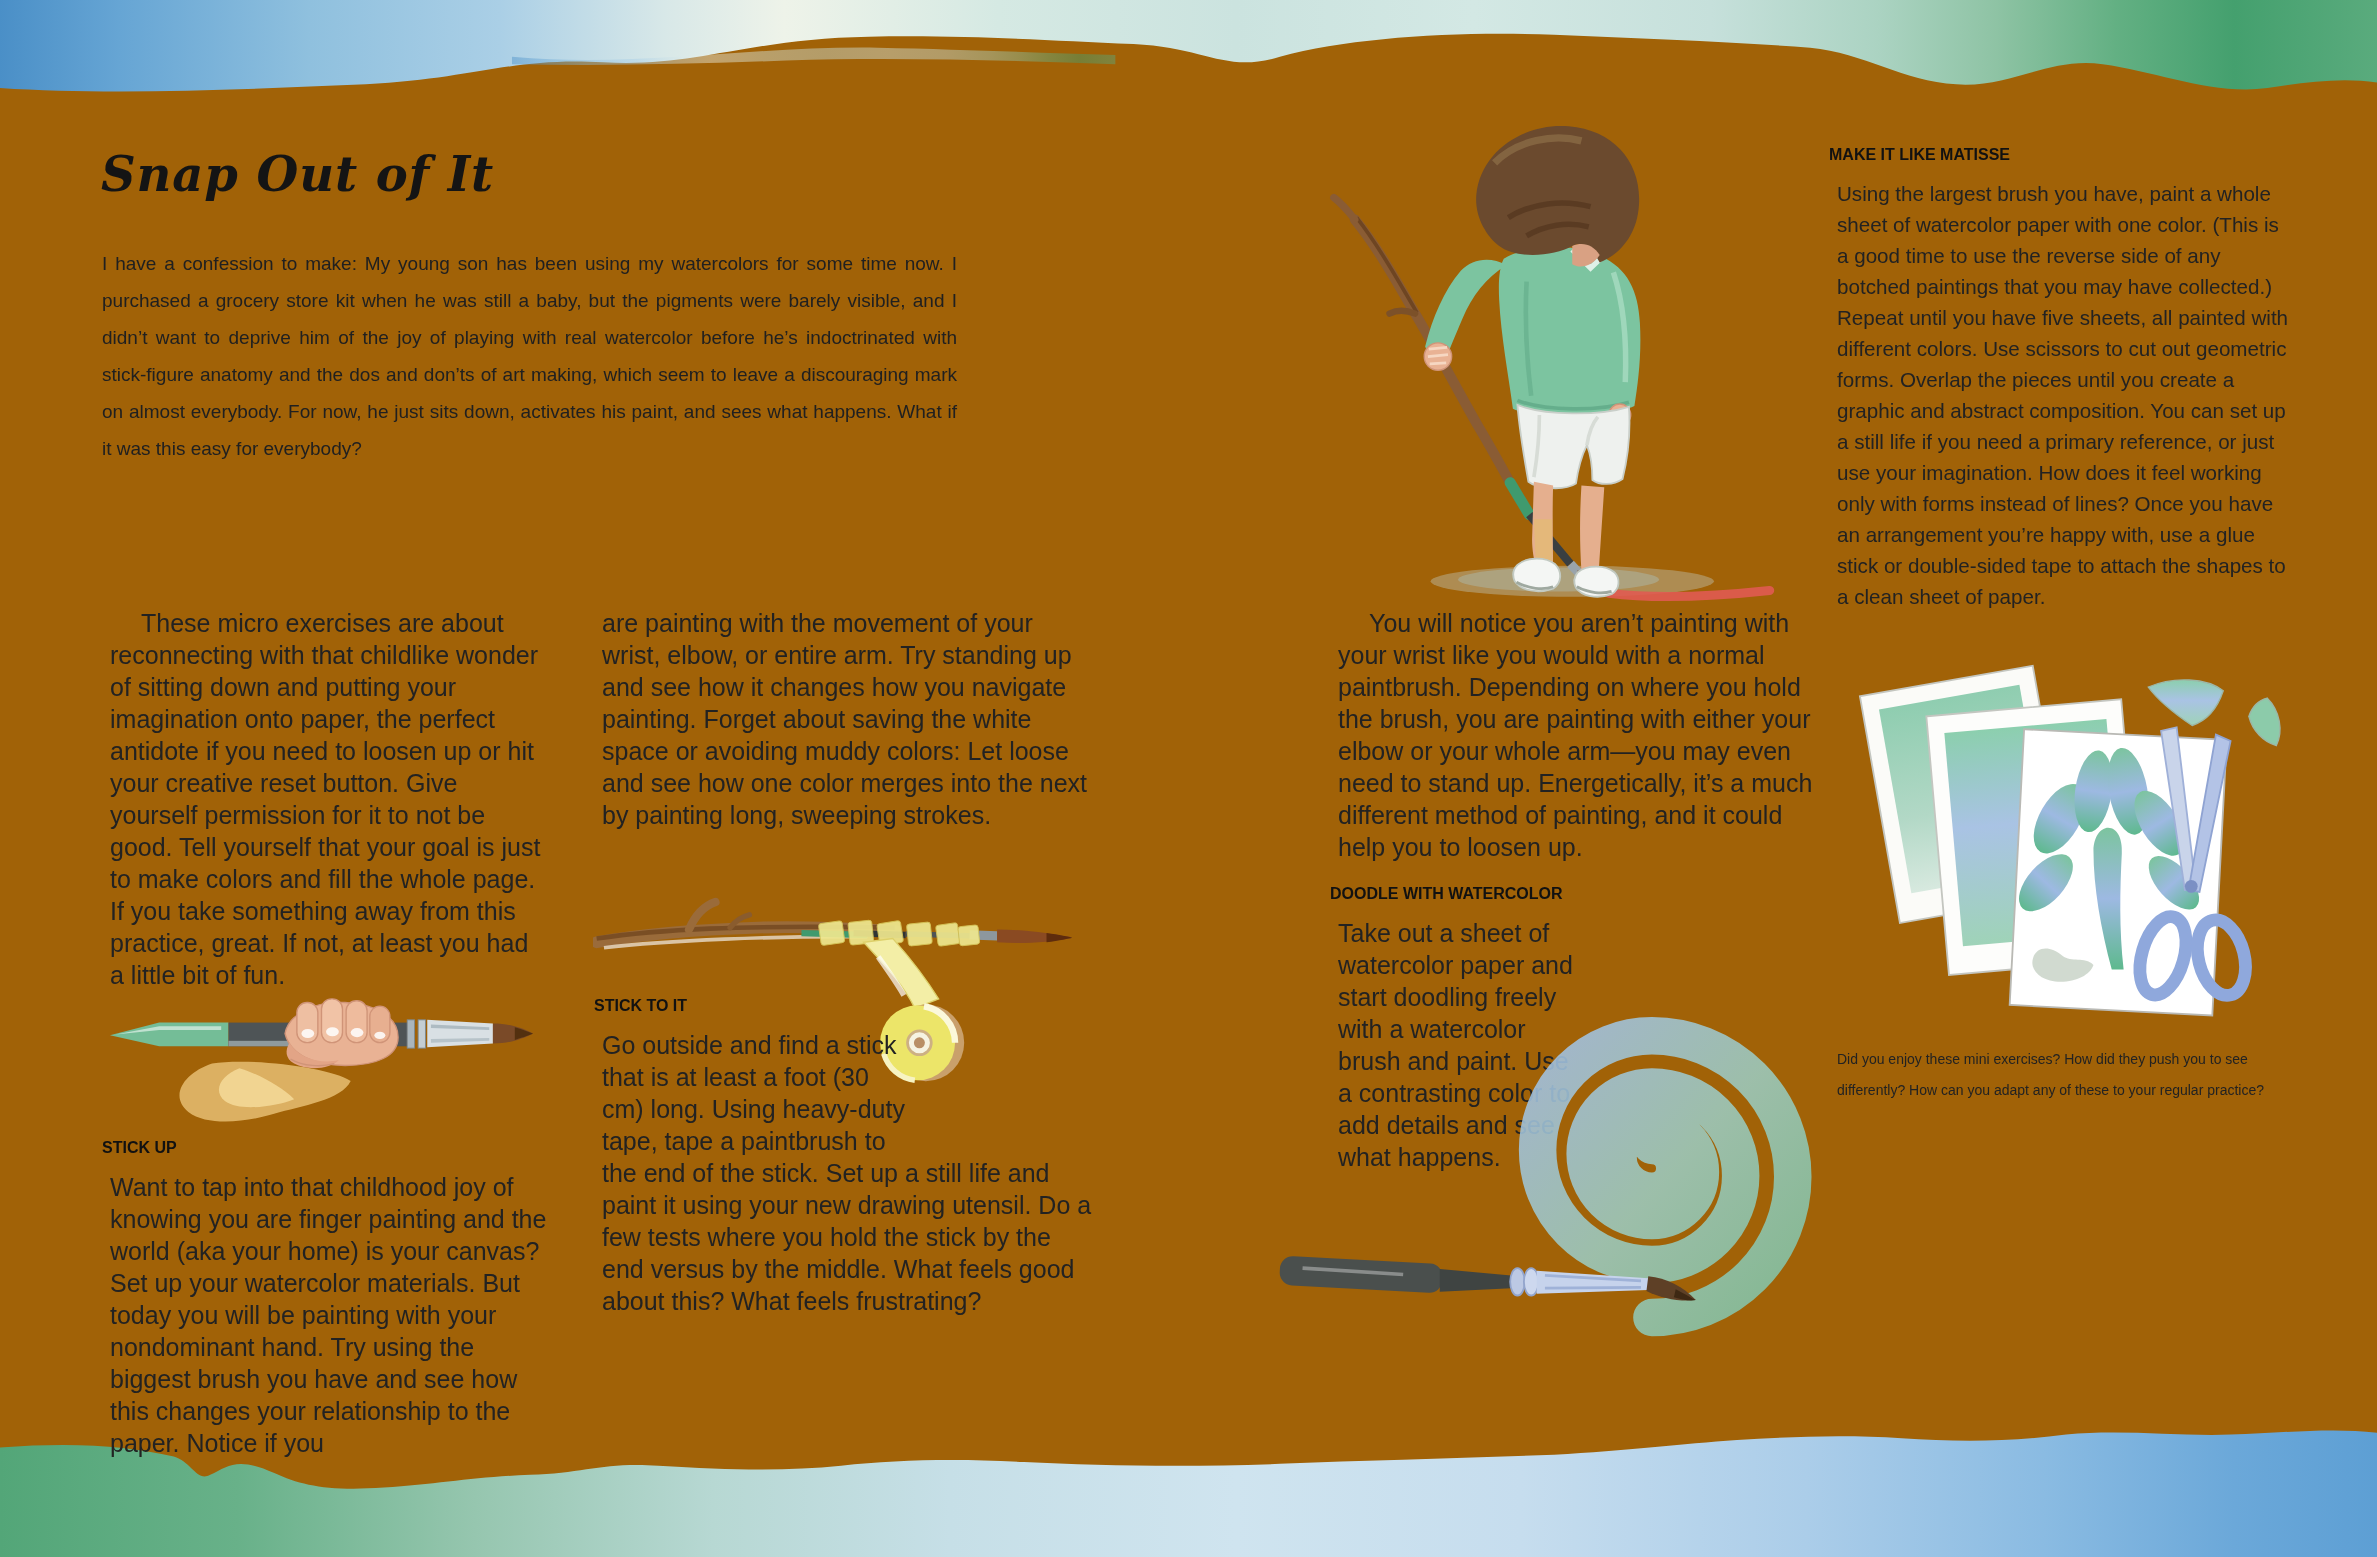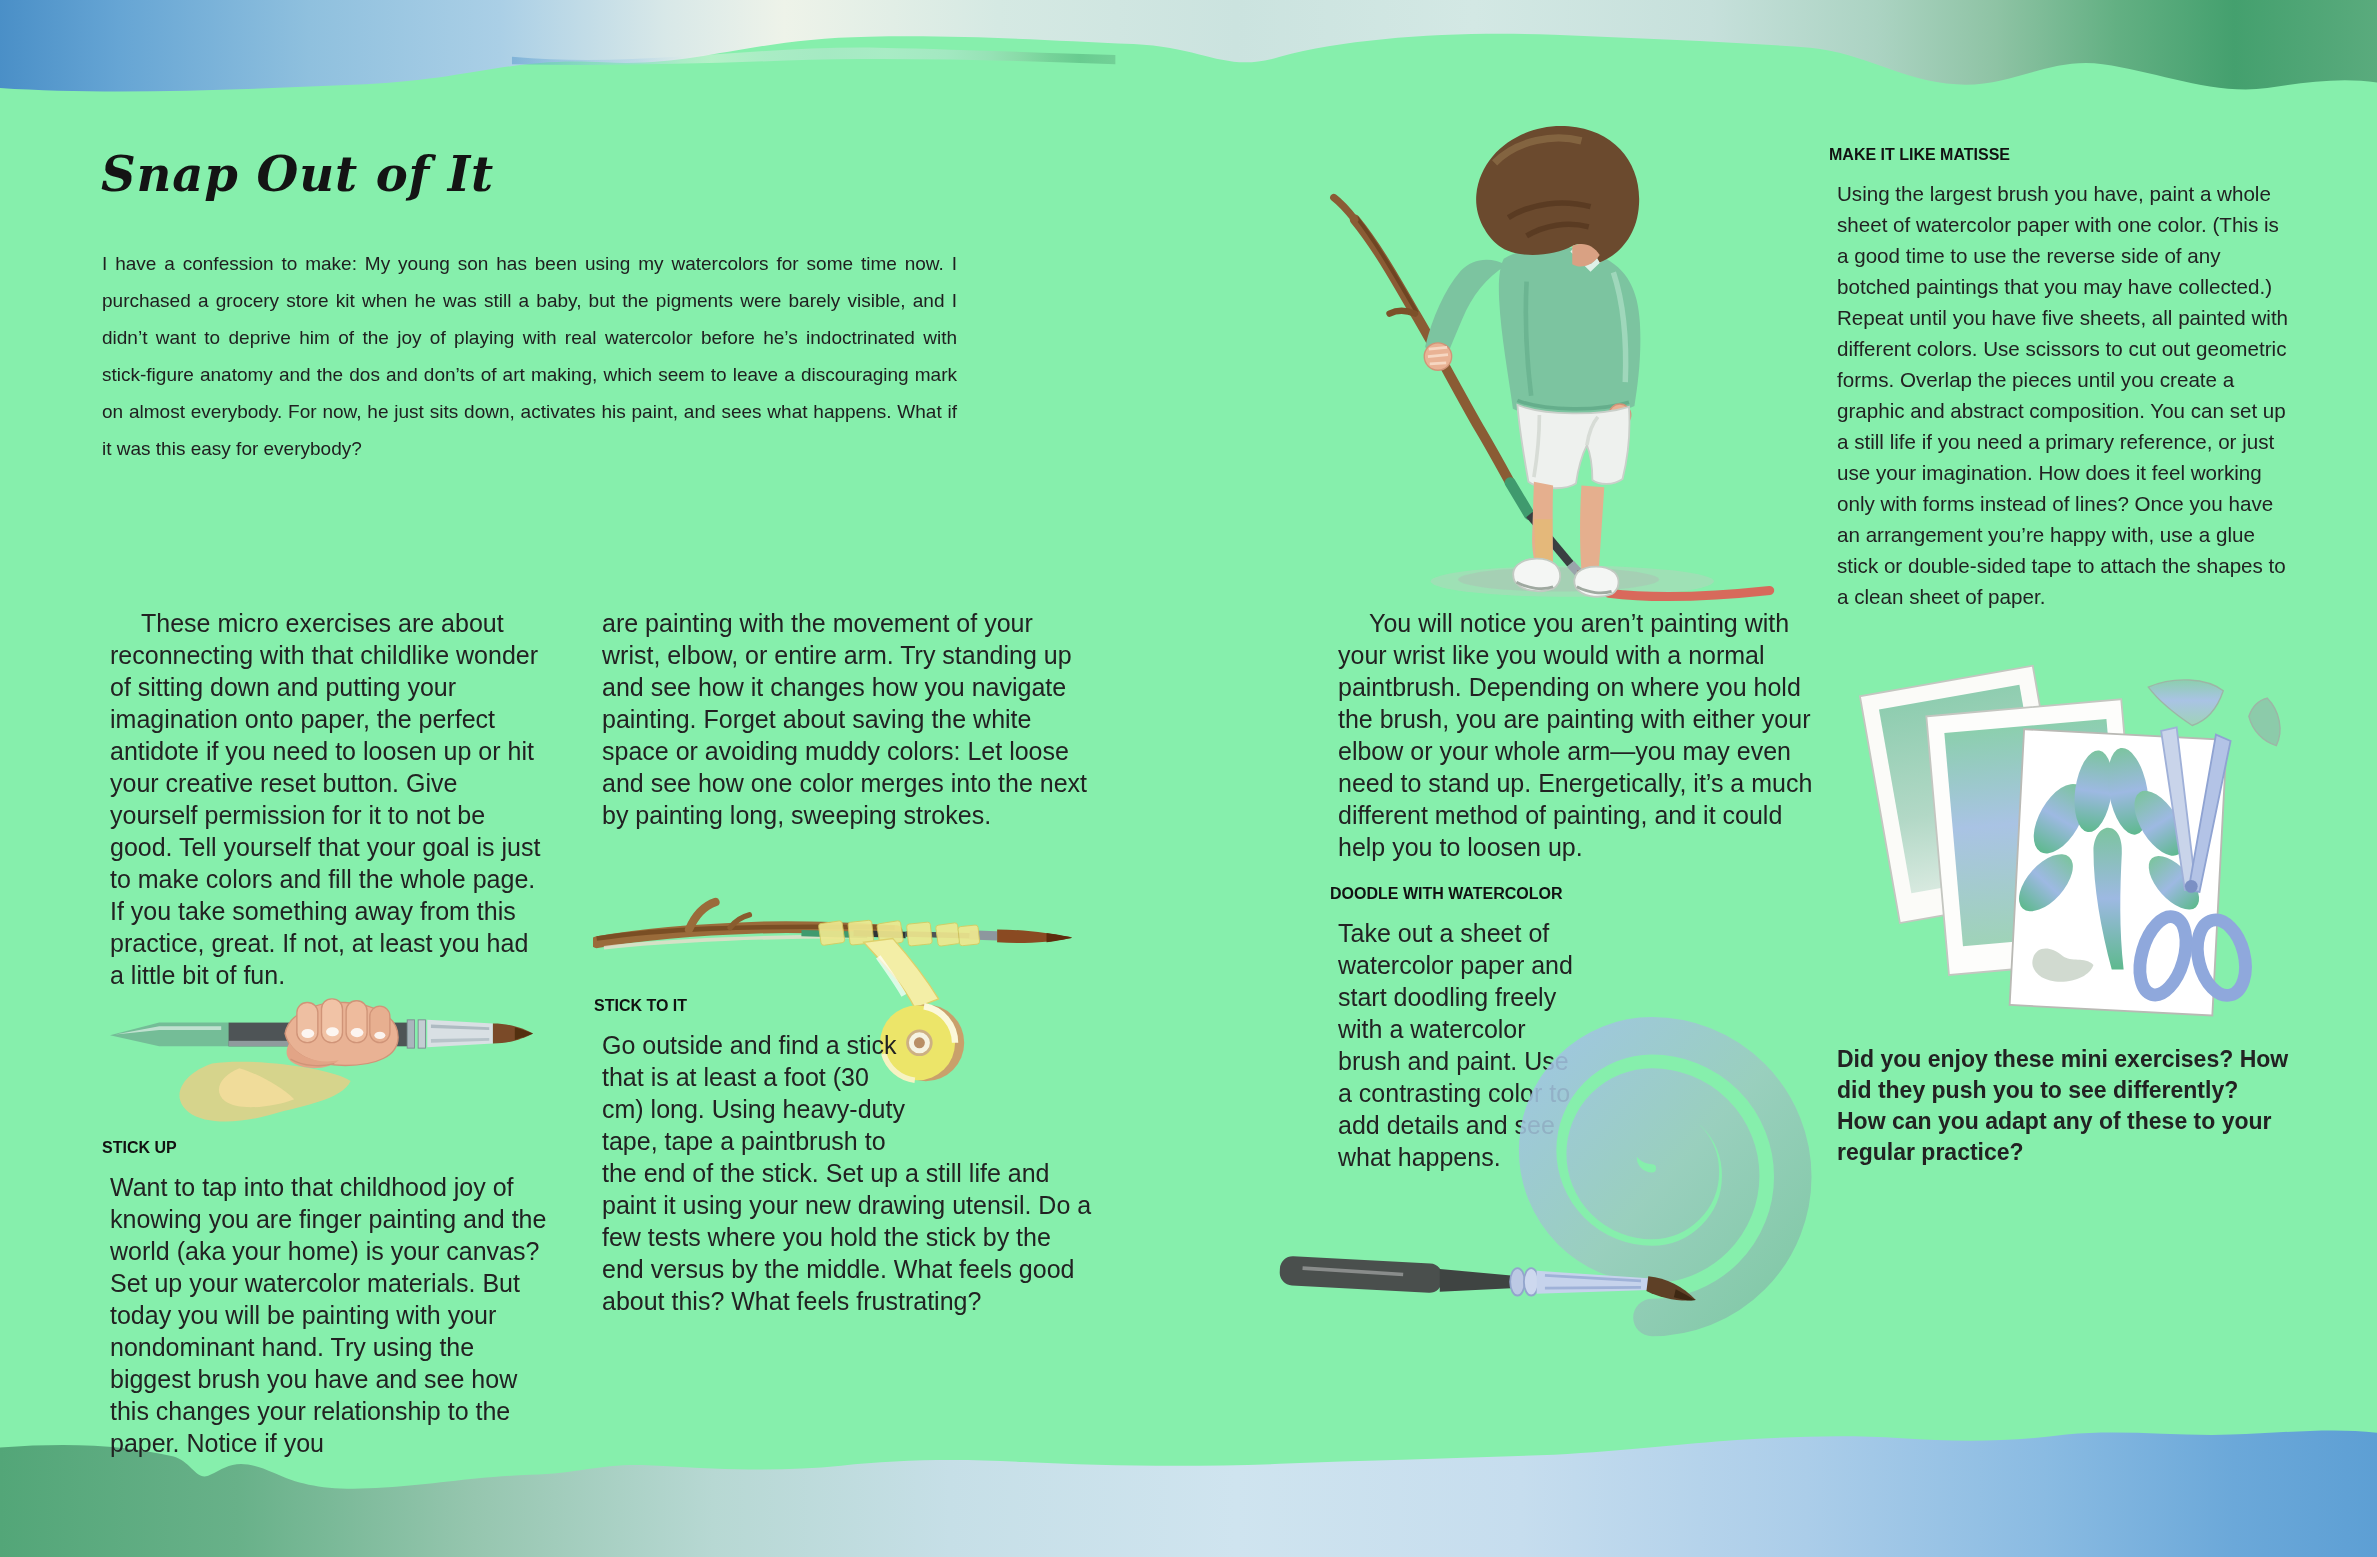--- a/index.html
+++ b/index.html
@@ -1,16 +1,16 @@
 <!DOCTYPE html>
 <html style="font-size:14.6px"><head>
 <meta charset="utf-8">
 <style>
   html,body{margin:0;padding:0;background:#ffffff;}
-  #page{position:relative;width:2377px;height:1557px;background:#86efac;overflow:hidden;
+  #page{position:relative;width:2377px;height:1557px;background:#a16207;overflow:hidden;
         font-family:"Liberation Sans", sans-serif;color:#1e1e1e;}
   .abs{position:absolute;}
   
   #top-wash{left:0;top:0;width:2377px;height:110px;}
   #bottom-wash{left:0;bottom:0;width:2377px;height:137px;}
   
   #title{left:101px;top:146px;width:823px;
          font-family:"DejaVu Serif", serif;font-style:italic;font-weight:600;
          font-size:48px;color:#141414;letter-spacing:0.9px;}
   #intro{left:102px;top:245px;width:855px;
@@ -24,21 +24,21 @@
   #col1-para{left:102px;top:599px;width:450px;}
   #loosen-block{left:102px;top:1132px;width:457px;}
   #col2-para{left:594px;top:599px;width:505px;}
   #stick-block{left:594px;top:990px;width:508px;}
   #stick-spacer{float:right;width:197px;height:102px;}
   #rp-para1{left:1330px;top:599px;width:494px;}
   #doodle-block{left:1330px;top:878px;width:494px;}
   #doodle-spacer{float:right;width:240px;height:139px;margin-top:66px;}
   #matisse-block{left:1829px;top:139px;width:471px;}
   #matisse-block .bodytext{font-size:20.6px;line-height:31px;}
-  #closing-para{left:1829px;top:1036px;width:471px;font-size:23px;line-height:31px;font-weight:bold;}
+  #closing-para{left:1829px;top:1036px;width:471px;font-size:14px;line-height:31px;}
   
   #ill-hand{left:102px;top:977px;width:439px;height:155px;}
   #ill-stick{left:593px;top:889px;width:512px;height:229px;}
   #ill-boy{left:1298px;top:108px;width:512px;height:498px;}
   #ill-spiral{left:1266px;top:989px;width:567px;height:357px;}
   #ill-matisse{left:1854px;top:654px;width:457px;height:366px;}
   svg{display:block;}
 </style>
 </head>
 <body>

